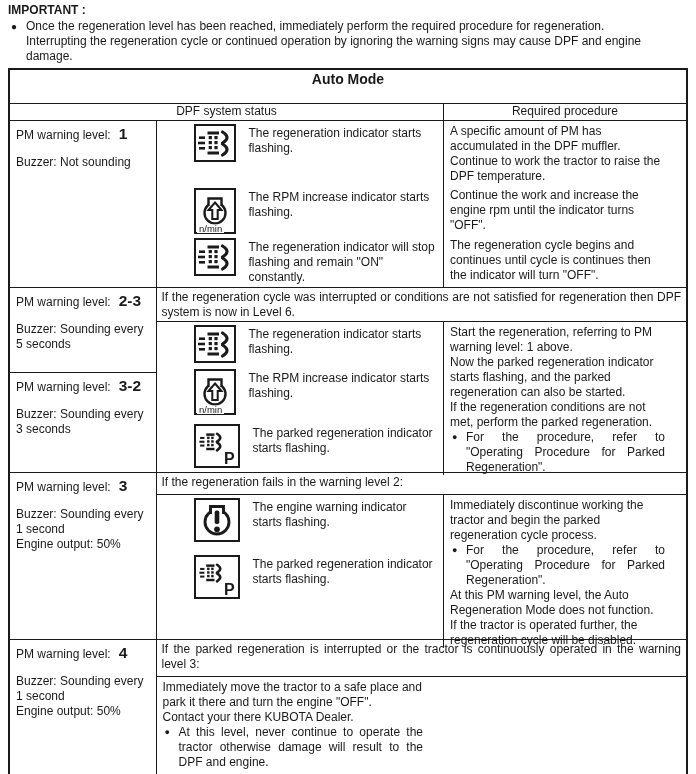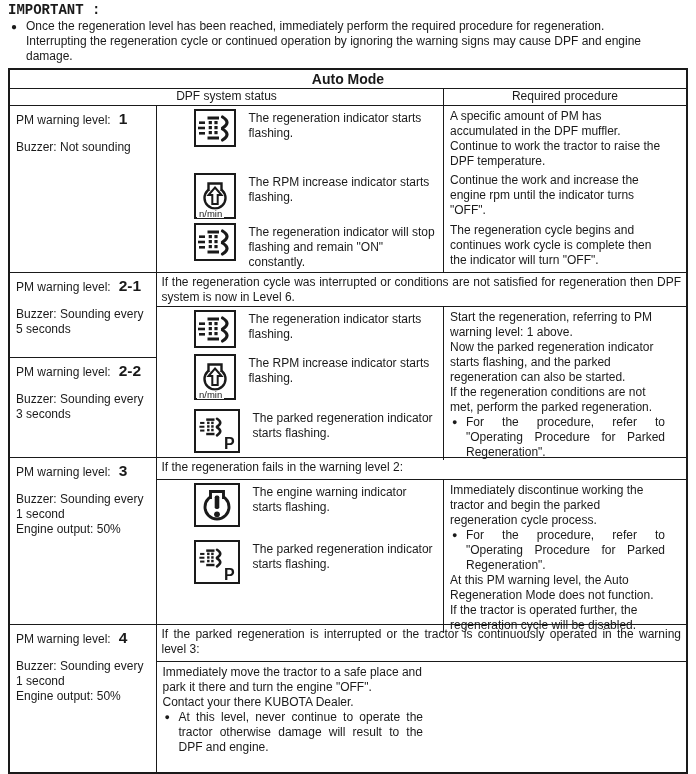--- a/index.html
+++ b/index.html
@@ -7,27 +7,27 @@
   body {
     background:#fff;
     color:#1a1a1a;
     font-family:"Liberation Sans","DejaVu Sans",sans-serif;
     font-size:12px;
     line-height:15px;
     padding:3px 8px 0 8px;
     overflow:hidden;
   }
   
-  .imp-title { font-weight:bold; font-size:14px; line-height:14px;font-family:Liberation Mono, monospace; }
+  .imp-title { font-weight:bold; font-size:12px; line-height:14px; }
   .imp-item { display:flex; margin-top:2px; }
   .imp-dot { flex:0 0 18px; font-size:10px; line-height:15px; padding-left:3px; }
   .imp-text { flex:1; white-space:pre-line; }
   
   .tbl { width:680px; margin-top:4px; border:2px solid #1a1a1a; background:#fff; }
-  .t-title { height:19px; line-height:19px; text-align:center; font-weight:bold; font-size:14px; border-bottom:1.5px solid #1a1a1a; }
+  .t-title { height:34px; line-height:19px; text-align:center; font-weight:bold; font-size:14px; border-bottom:1.5px solid #1a1a1a; }
   .t-head { display:grid; grid-template-columns:434px 1fr; border-bottom:1.5px solid #1a1a1a; height:17px; }
   .th { text-align:center; line-height:15px; }
   .th-status { border-right:1.5px solid #1a1a1a; }
   .trow { display:grid; border-bottom:1.5px solid #1a1a1a; }
   .trow:last-child { border-bottom:none; }
   .r3col { grid-template-columns:146.5px 287.5px 1fr; }
   .r2col { grid-template-columns:146.5px 1fr; }
   .row1 { height:167px; }
   .row2 { height:185px; }
   .row3 { height:167px; }
@@ -146,37 +146,37 @@
               <path d="M28.5 8 Q37.5 13.5 28.5 19" fill="none" stroke="#1a1a1a" stroke-width="3.2" stroke-linecap="round"></path>
               <path d="M28.5 20 Q37.5 25.5 28.5 31" fill="none" stroke="#1a1a1a" stroke-width="3.2" stroke-linecap="round"></path>
             </svg></span>
         <span class="stext">The regeneration indicator will stop flashing and remain "ON" constantly.</span>
       </div>
     </div>
     <div class="pcell">
       <div class="pp mh1a">A specific amount of PM has accumulated in the DPF muffler.
 Continue to work the tractor to raise the DPF temperature.</div>
       <div class="pp mh1b">Continue the work and increase the engine rpm until the indicator turns "OFF".</div>
-      <div class="pp">The regeneration cycle begins and continues work cycle is complete then the indicator will turn "OFF".</div>
+      <div class="pp">The regeneration cycle begins and continues until cycle is continues then the indicator will turn "OFF".</div>
     </div>
   </div>
 
   <div class="trow r2col row2">
     <div class="lcol2">
       <div class="lcell c21">
         <div class="lvl-line">
           <span>PM warning level:</span>
-          <span class="lvlnum">2-1</span>
+          <span class="lvlnum">2-3</span>
         </div>
         <div class="buzzer">Buzzer: Sounding every 5 seconds</div>
       </div>
       <div class="lcell c22">
         <div class="lvl-line">
           <span>PM warning level:</span>
-          <span class="lvlnum">2-2</span>
+          <span class="lvlnum">3-2</span>
         </div>
         <div class="buzzer">Buzzer: Sounding every 3 seconds</div>
       </div>
     </div>
     <div class="rcol">
       <div class="note note2">If the regeneration cycle was interrupted or conditions are not satisfied for regeneration then DPF system is now in Level 6.</div>
       <div class="sp">
         <div class="scell">
           <div class="sitem mh2a">
             <span class="sicon"><svg width="42" height="38" viewBox="0 0 42 38">

